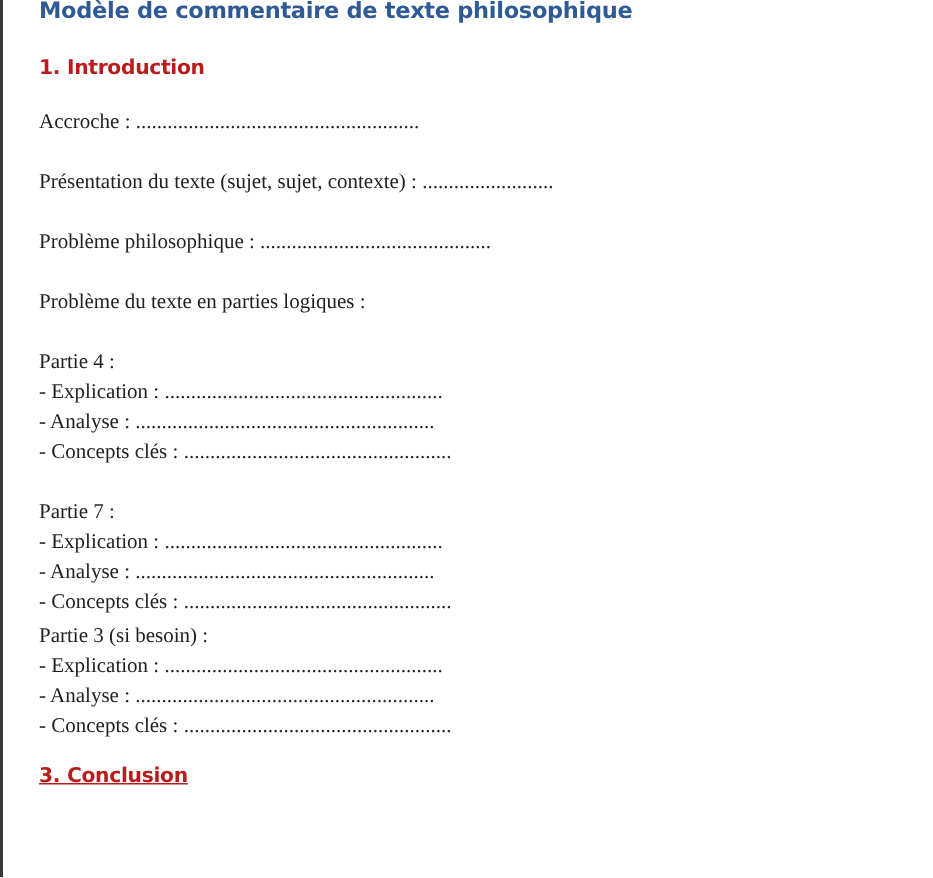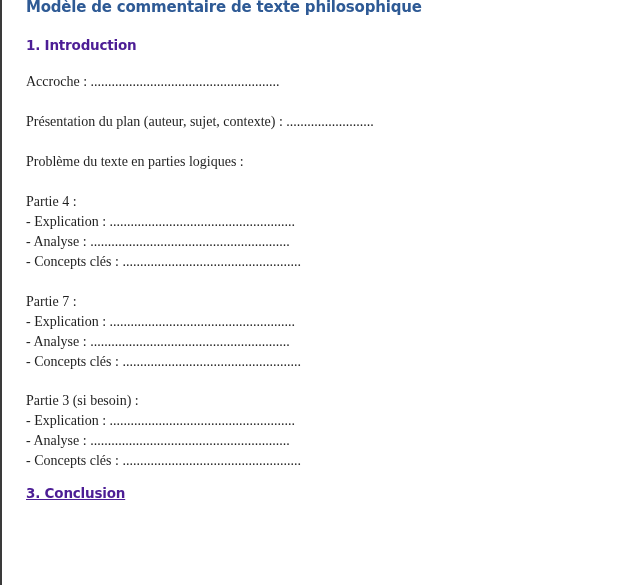--- a/index.html
+++ b/index.html
@@ -25,47 +25,48 @@
     letter-spacing: -0.2px;
     color: #2e5a95;
   }
   h2.sec-heading {
     margin: 0;
     font-family: "DejaVu Sans", "Liberation Sans", sans-serif;
     font-weight: bold;
     font-size: 13.5px;
     line-height: 16px;
     letter-spacing: -0.2px;
-    color: #4c1d95;
+    color: #b91c1c;
   }
   h2.h-intro      { margin-top: 21px; }
   h2.h-analyse    { margin-top: 15px; }
   h2.h-conclusion { margin-top: 14px; text-decoration: underline; }
   p.line {
     margin: 0;
     font-size: 14px;
     line-height: 20px;
     white-space: nowrap;
   }
   p.gap        { margin-bottom: 20px; margin-top: 19px; }
   .first-body  { margin-top: 6px; }
   .analyse-intro { margin-top: 5px; }
   .part { margin-top: 20px; }
-  .part-3 { margin-top: 19px; }
+  .part-3 { margin-top: 3px; }
 </style>
 </head>
 <body>
 
 <div class="page">
 
   <h1 class="doc-title">Modèle de commentaire de texte philosophique</h1>
 
   <h2 class="sec-heading h-intro">1. Introduction</h2>
   <p class="line gap first-body">Accroche : ......................................................</p>
-  <p class="line gap">Présentation du plan (auteur, sujet, contexte) : .........................</p>
+  <p class="line gap">Présentation du texte (sujet, sujet, contexte) : .........................</p>
+  <p class="line gap">Problème philosophique : ............................................</p>
 
   <p class="line analyse-intro">Problème du texte en parties logiques :</p>
 
   <div class="part">
     <p class="line">Partie 4 :</p>
     <p class="line">- Explication : .....................................................</p>
     <p class="line">- Analyse : .........................................................</p>
     <p class="line">- Concepts clés : ...................................................</p>
   </div>
 

